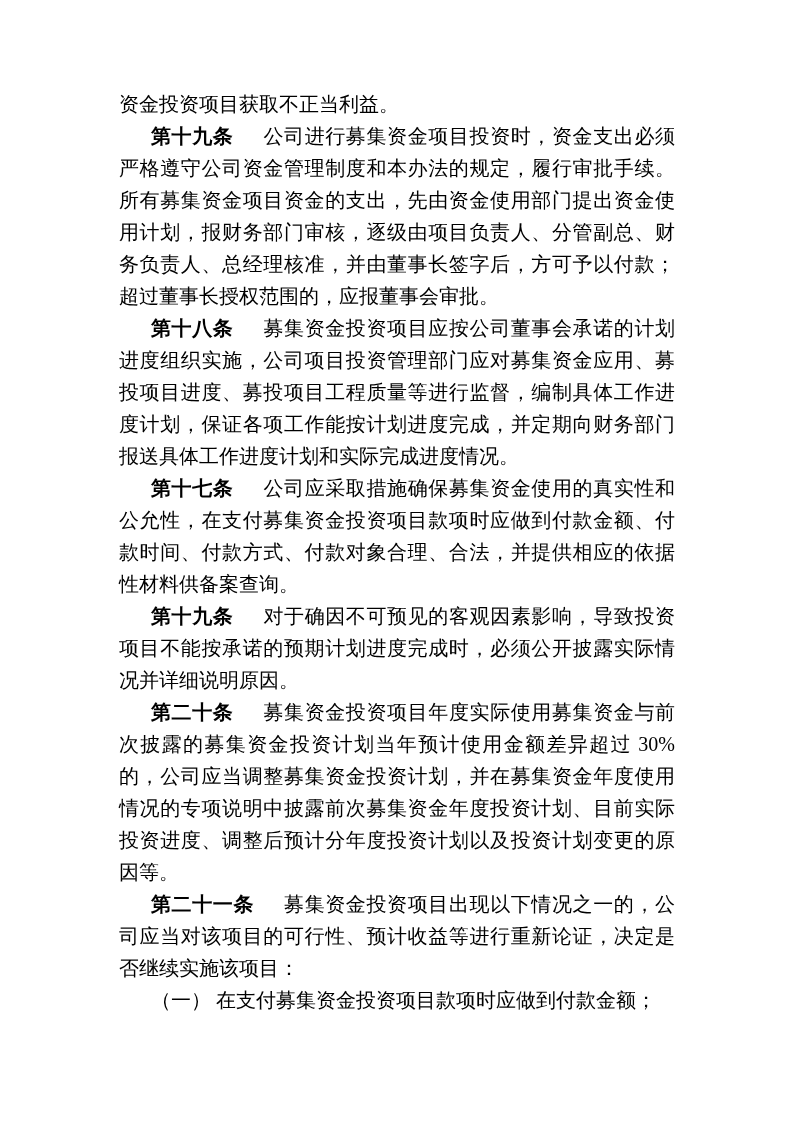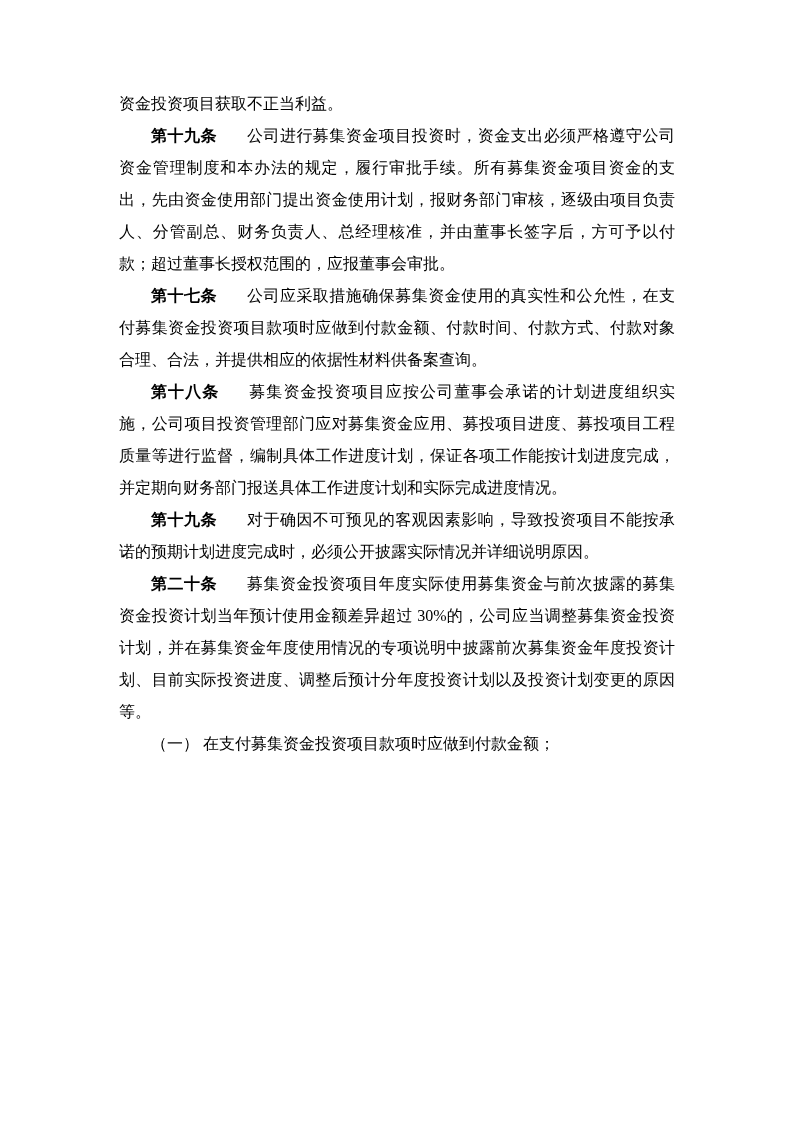--- a/index.html
+++ b/index.html
@@ -18,21 +18,21 @@
   }
   .content {
     position: absolute;
     top: 88px;
     left: 119px;
     width: 556px;
   }
   .para {
     margin: 0;
     padding: 0;
-    font-size: 16px;
+    font-size: 20px;
     line-height: 32px;
     color: #000000;
     text-align: justify;
     text-justify: inter-ideograph;
     letter-spacing: 0px;
     word-break: break-all;
   }
   .para.indent { text-indent: 32px; }
   .para.no-indent { text-indent: 0; }
   .article-label {
@@ -48,35 +48,38 @@
 
     <p class="para no-indent">
       <span>资金投资项目获取不正当利益。</span>
     </p>
 
     <p class="para indent">
       <b class="article-label">第十九条</b><span>公司进行募集资金项目投资时，资金支出必须严格遵守公司资金管理制度和本办法的规定，履行审批手续。所有募集资金项目资金的支出，先由资金使用部门提出资金使用计划，报财务部门审核，逐级由项目负责人、分管副总、财务负责人、总经理核准，并由董事长签字后，方可予以付款；超过董事长授权范围的，应报董事会审批。</span>
     </p>
 
     <p class="para indent">
-      <b class="article-label">第十七条</b><span>公司应采取措施确保募集资金使用的真实性和公允性，在支付募集资金投资项目款项时应做到付款金额、付款时间、付款方式、付款对象合理、合法，并提供相应的依据性材料供备案查询。</span>
+      <b class="article-label">第十八条</b><span>募集资金投资项目应按公司董事会承诺的计划进度组织实施，公司项目投资管理部门应对募集资金应用、募投项目进度、募投项目工程质量等进行监督，编制具体工作进度计划，保证各项工作能按计划进度完成，并定期向财务部门报送具体工作进度计划和实际完成进度情况。</span>
     </p>
 
     <p class="para indent">
-      <b class="article-label">第十八条</b><span>募集资金投资项目应按公司董事会承诺的计划进度组织实施，公司项目投资管理部门应对募集资金应用、募投项目进度、募投项目工程质量等进行监督，编制具体工作进度计划，保证各项工作能按计划进度完成，并定期向财务部门报送具体工作进度计划和实际完成进度情况。</span>
+      <b class="article-label">第十七条</b><span>公司应采取措施确保募集资金使用的真实性和公允性，在支付募集资金投资项目款项时应做到付款金额、付款时间、付款方式、付款对象合理、合法，并提供相应的依据性材料供备案查询。</span>
     </p>
 
     <p class="para indent">
       <b class="article-label">第十九条</b><span>对于确因不可预见的客观因素影响，导致投资项目不能按承诺的预期计划进度完成时，必须公开披露实际情况并详细说明原因。</span>
     </p>
 
     <p class="para indent">
       <b class="article-label">第二十条</b><span>募集资金投资项目年度实际使用募集资金与前次披露的募集资金投资计划当年预计使用金额差异超过 30%的，公司应当调整募集资金投资计划，并在募集资金年度使用情况的专项说明中披露前次募集资金年度投资计划、目前实际投资进度、调整后预计分年度投资计划以及投资计划变更的原因等。</span>
     </p>
 
+    <p class="para indent">
+      <b class="article-label">第二十一条</b><span>募集资金投资项目出现以下情况之一的，公司应当对该项目的可行性、预计收益等进行重新论证，决定是否继续实施该项目：</span>
+    </p>
 
     <p class="para indent">
       <span>（一） 在支付募集资金投资项目款项时应做到付款金额；</span>
     </p>
 
 
 
 
 
   </div>

